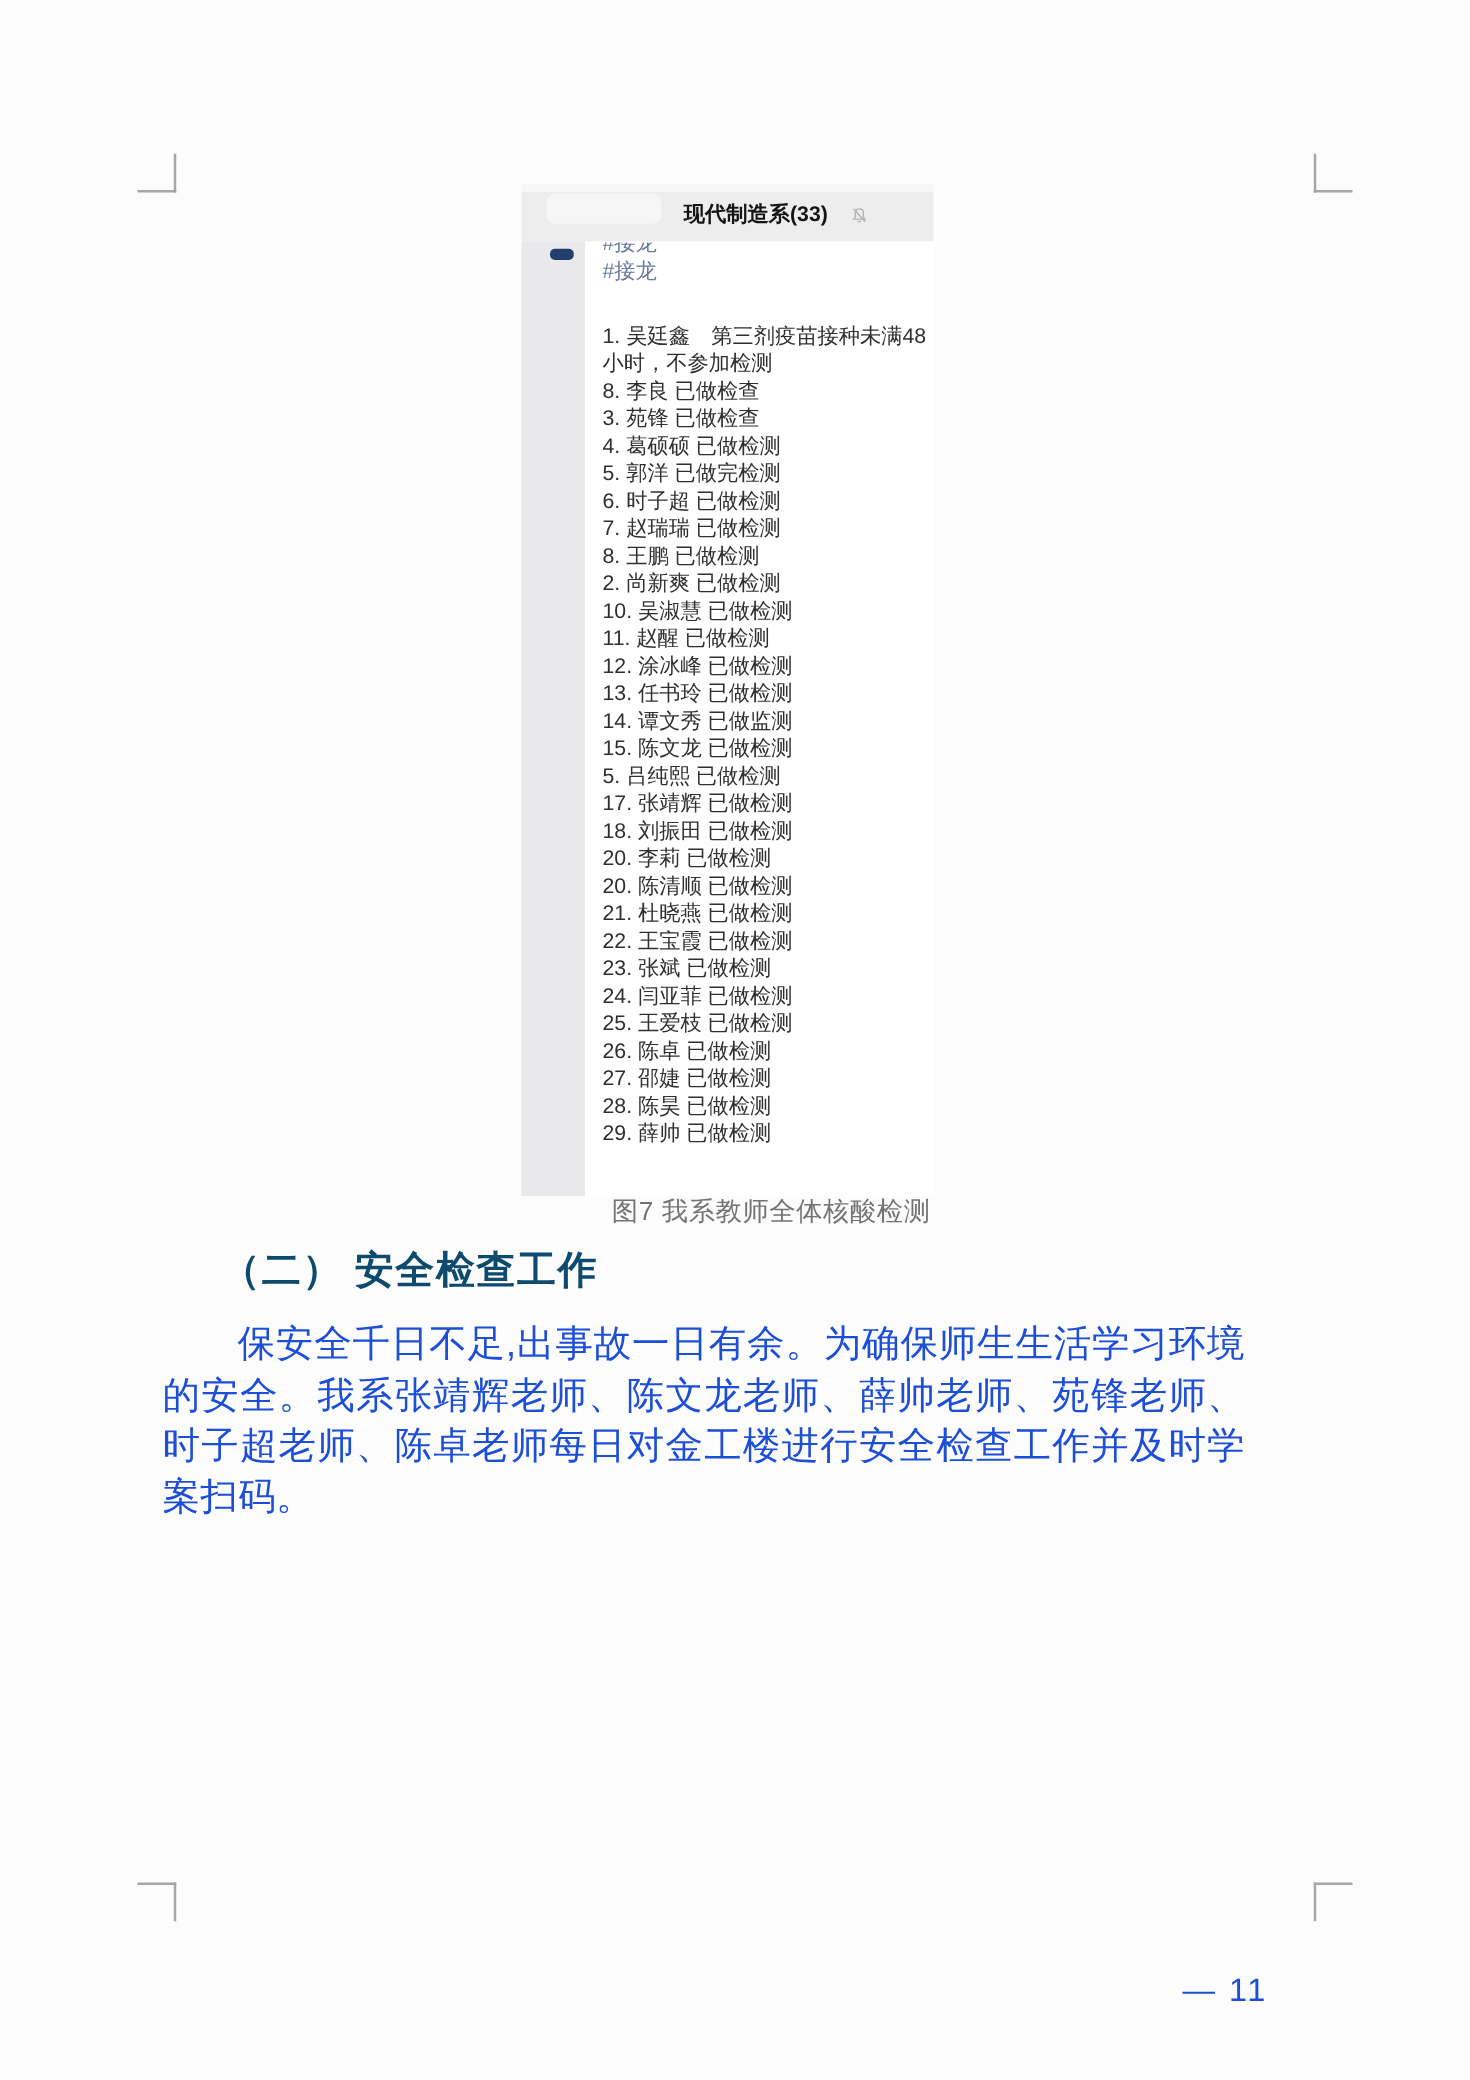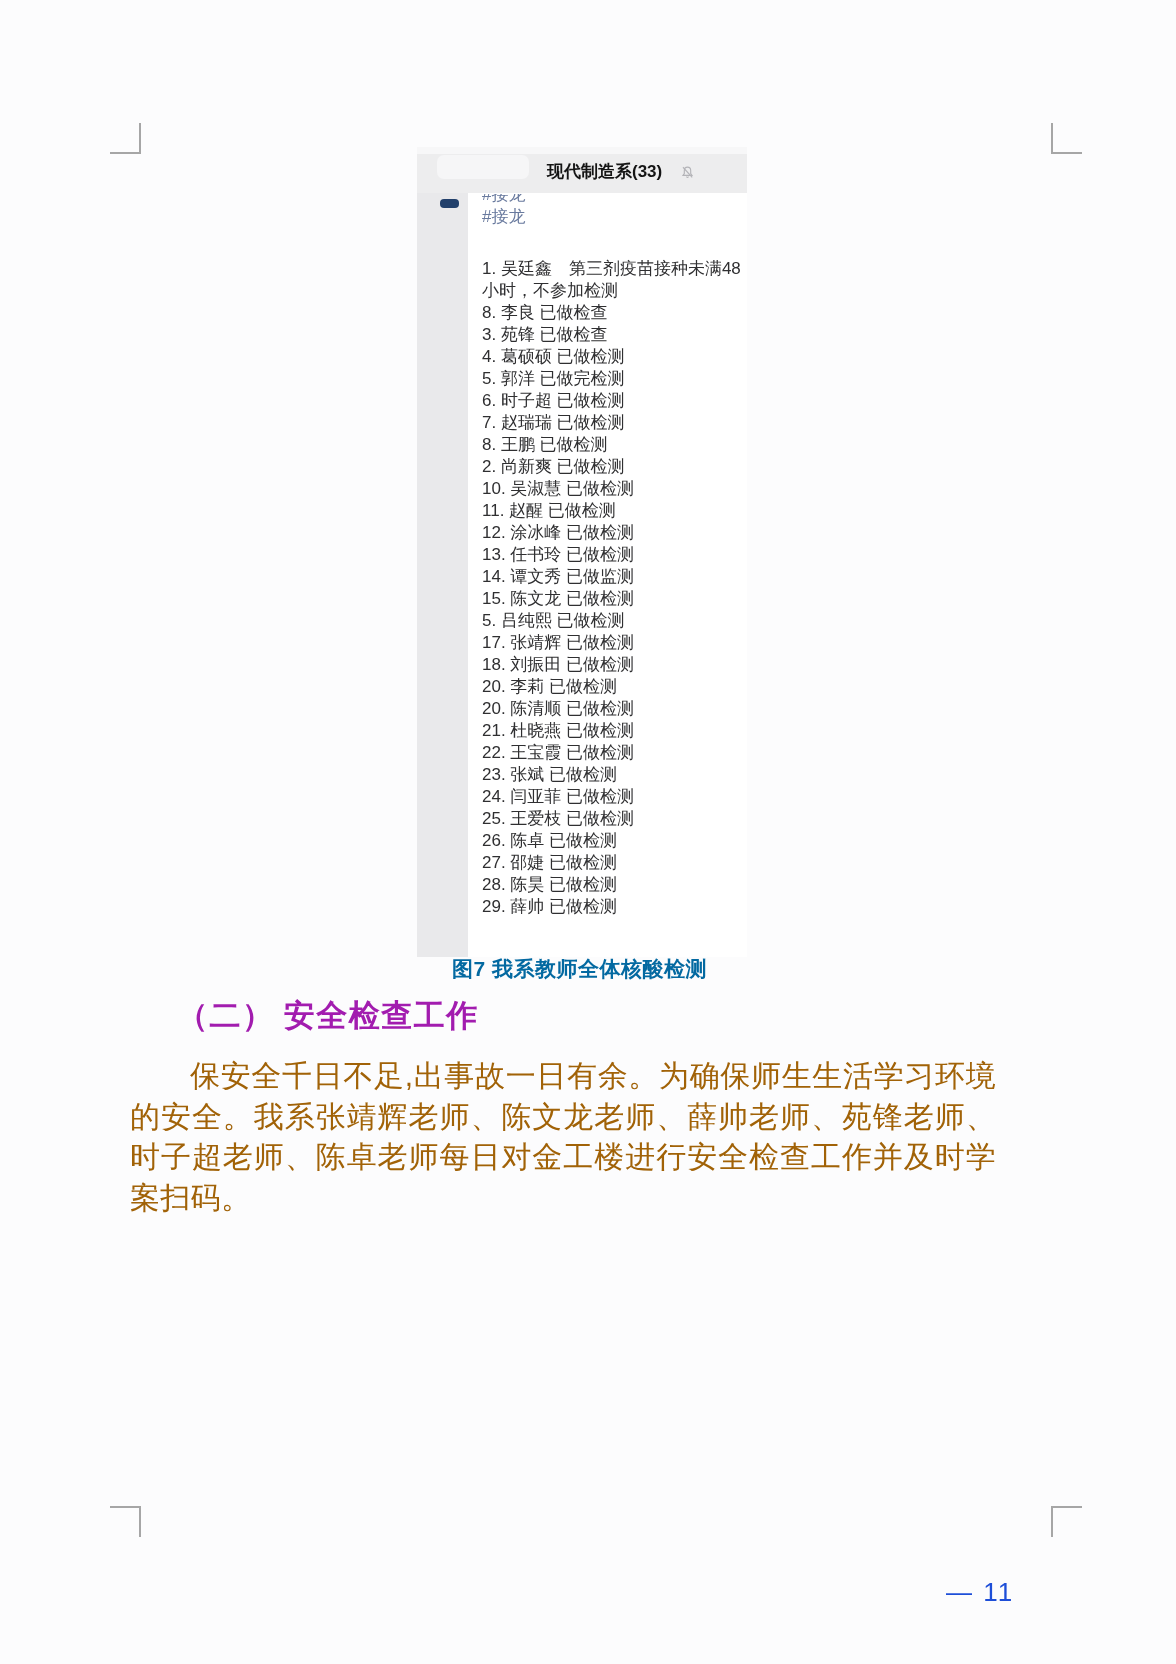--- a/index.html
+++ b/index.html
@@ -44,35 +44,35 @@
     font-size:17px; line-height:22px; color:#2f2f31;
   }
   .cut-line { height:12px; overflow:hidden; }
   .cut-line span { display:block; margin-top:-10px; color:#697a9e; }
   .topic { color:#697a9e; }
   .gap { height:30px; }
   .chat-line { min-height:22px; }
 
   
   .caption {
-    position:absolute; left:452px; top:955px; width:330px; text-align:left;
-    font-size:21px; font-weight:700; color:#0369a1; letter-spacing:0.5px;
+    position:absolute; left:452px; top:955px; width:330px; text-align:center;
+    font-size:21px; font-weight:400; color:#737373; letter-spacing:0.5px;
   }
 
   
   .heading {
     position:absolute; left:177px; top:996px; margin:0;
     font-family:"Liberation Serif", serif; font-size:31px; font-weight:700;
-    color:#a21caf; letter-spacing:1.5px; line-height:40px;
+    color:#0c4a6e; letter-spacing:1.5px; line-height:40px;
   }
 
   
   .para {
     position:absolute; left:130px; top:1056px; width:866px; margin:0;
-    font-size:30px; line-height:40.5px; font-weight:500; color:#a16207;
+    font-size:30px; line-height:40.5px; font-weight:500; color:#1d4ed8;
     text-align:justify; text-indent:60px; letter-spacing:0.3px;
   }
 
   
   .pagenum {
     position:absolute; left:946px; top:1577px;
     font-size:26px; color:#1d4ed8; letter-spacing:2px; white-space:nowrap;
   }
 </style>
 </head>

